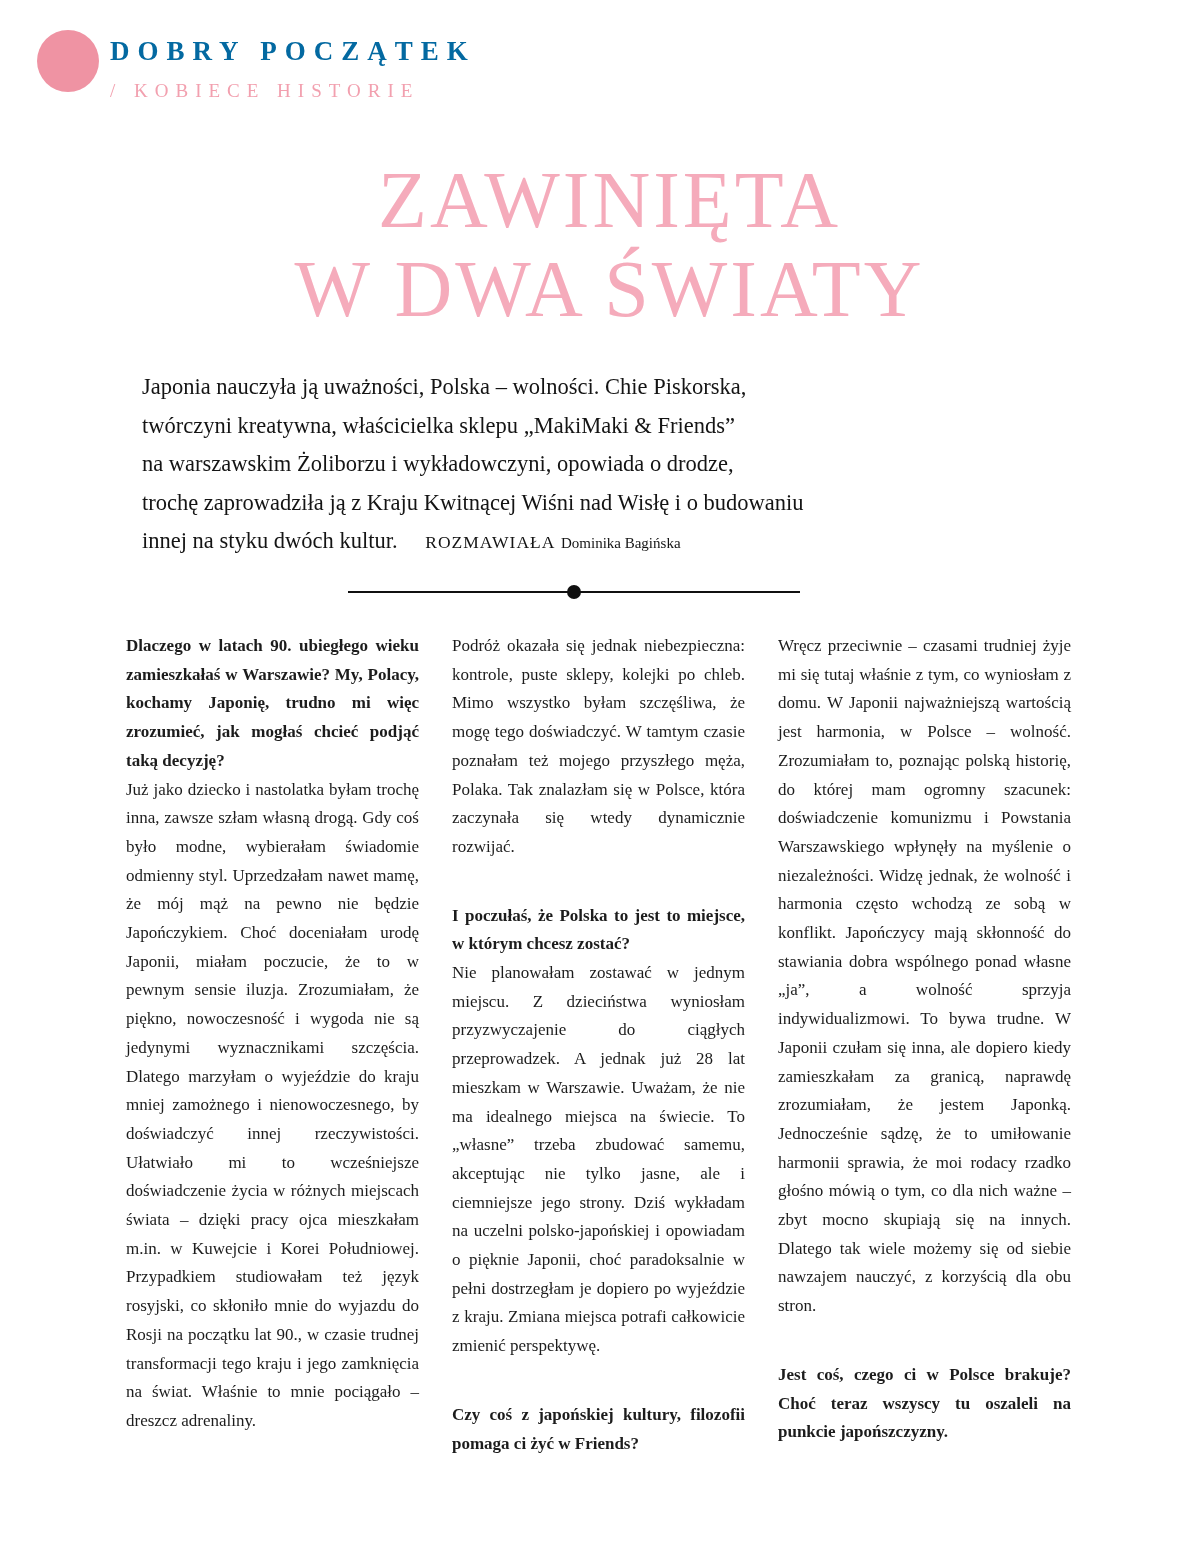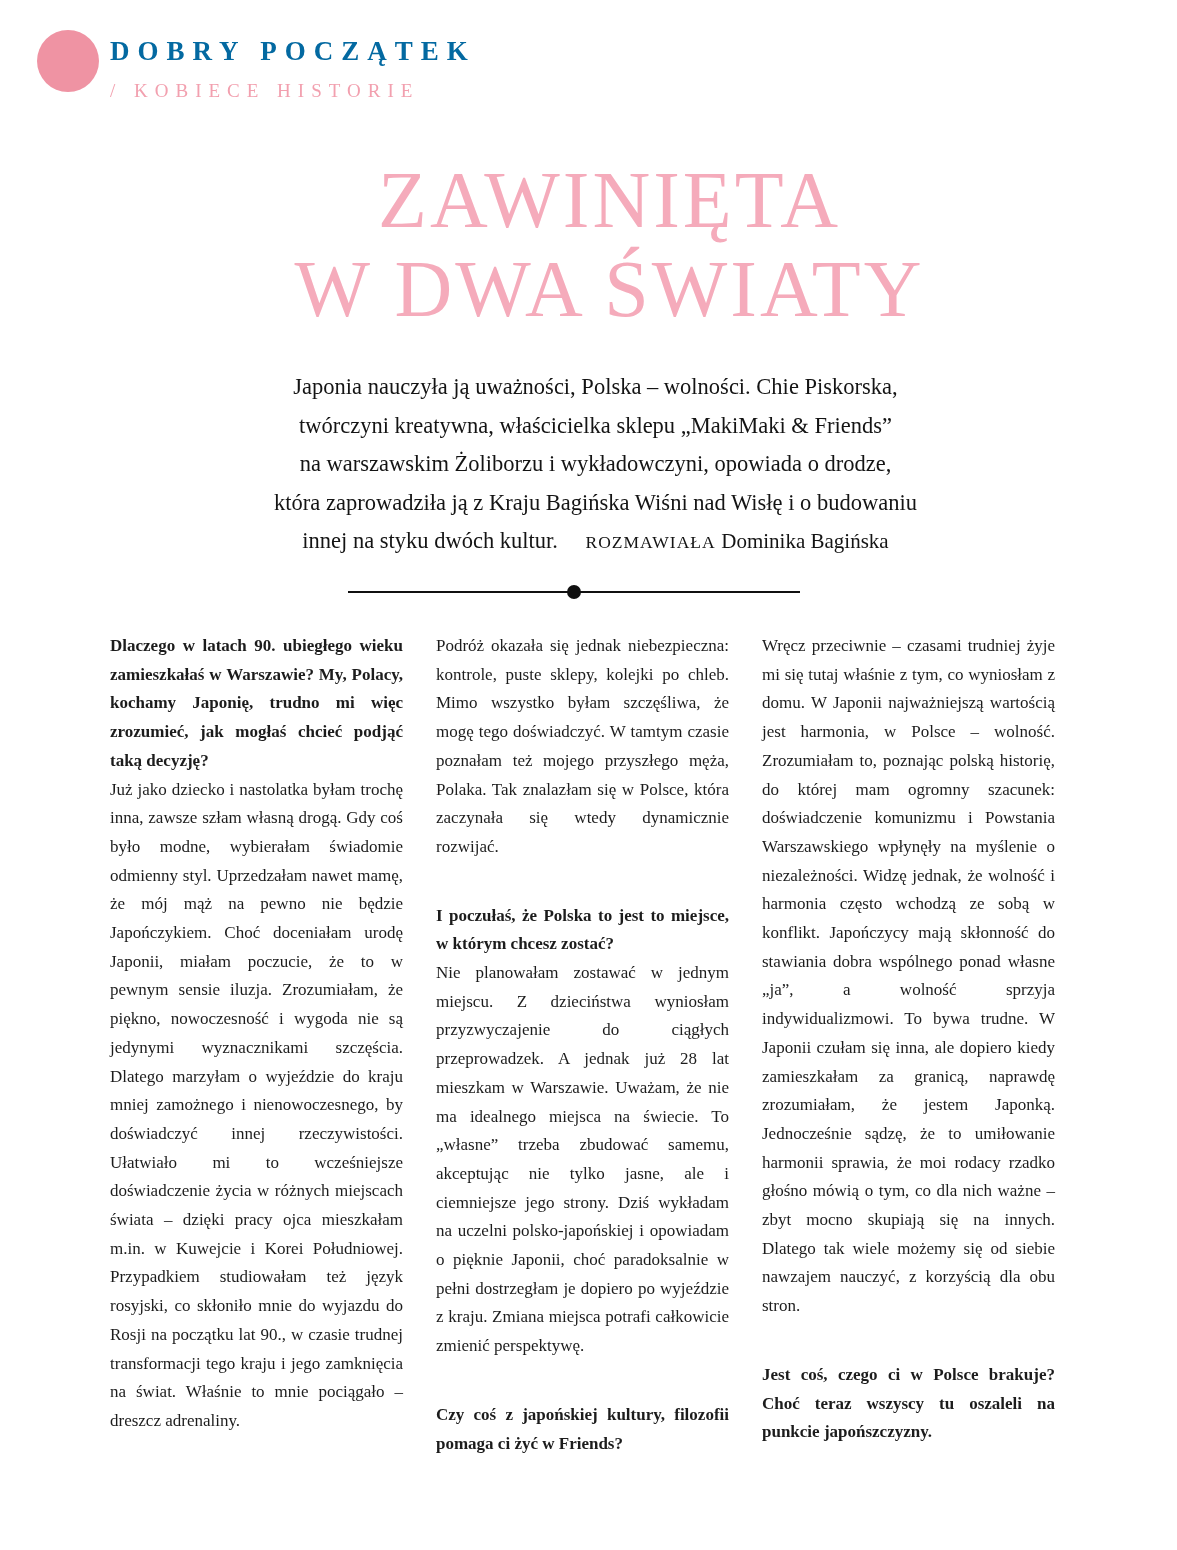--- a/index.html
+++ b/index.html
@@ -35,36 +35,36 @@
     color:var(--subsection_pink);white-space:nowrap;
   }
   
   .title{
     position:absolute;left:0;right:0;top:156px;
     text-align:center;color:var(--title_pink);
     font-size:80px;line-height:89px;letter-spacing:3px;font-weight:400;margin-left:42px;
   }
   
   .lead{
-    position:absolute;left:159px;right:145px;top:368px;
-    text-align:center;font-size:22.5px;line-height:38.5px;color:#141414;
+    position:absolute;left:142px;right:145px;top:368px;
+    font-size:22.5px;line-height:38.5px;color:#141414;
   }
   .lead .line{display:block;}
   .credit-label{font-size:17.5px;letter-spacing:1px;}
-  .credit-name{font-size:21px;}
+  .credit-name{font-size:15px;}
   
   .divider{position:absolute;left:348px;top:584px;width:452px;height:15px;}
   .divider .line{position:absolute;left:0;right:0;top:7px;height:2px;background:#101010;}
   .divider .dot{
     position:absolute;left:50%;top:50%;transform:translate(-50%,-50%);
     width:14px;height:14px;border-radius:50%;background:#101010;
   }
   
   .columns{
-    position:absolute;left:110px;top:632px;width:947px;
+    position:absolute;left:126px;top:632px;width:947px;
     display:flex;gap:33px;
   }
   .col{width:293px;}
   .col p{
     margin:0;text-align:justify;
     font-size:17px;line-height:28.7px;color:var(--body_text);
   }
   .col p.q{font-weight:bold;}
   .col p.q:not(:first-child){margin-top:40px;}
   
@@ -96,21 +96,21 @@
 
   <div class="title">
     <span class="line" style="display:block">ZAWINIĘTA</span>
     <span class="line" style="display:block">W DWA ŚWIATY</span>
   </div>
 
   <div class="lead">
     <span class="line">Japonia nauczyła ją uważności, Polska – wolności. Chie Piskorska,</span>
     <span class="line">twórczyni kreatywna, właścicielka sklepu „MakiMaki &amp; Friends”</span>
     <span class="line">na warszawskim Żoliborzu i wykładowczyni, opowiada o drodze,</span>
-    <span class="line">która zaprowadziła ją z Kraju Bagińska Wiśni nad Wisłę i o budowaniu</span>
+    <span class="line">trochę zaprowadziła ją z Kraju Kwitnącej Wiśni nad Wisłę i o budowaniu</span>
     <span class="line">
       <span>innej na styku dwóch kultur.</span>
       <span class="credit-label" style="margin-left: 22px;">ROZMAWIAŁA</span>
       <span class="credit-name">Dominika Bagińska</span>
     </span>
   </div>
 
   <div class="divider">
     <div class="line"></div>
     <div class="dot"></div>

